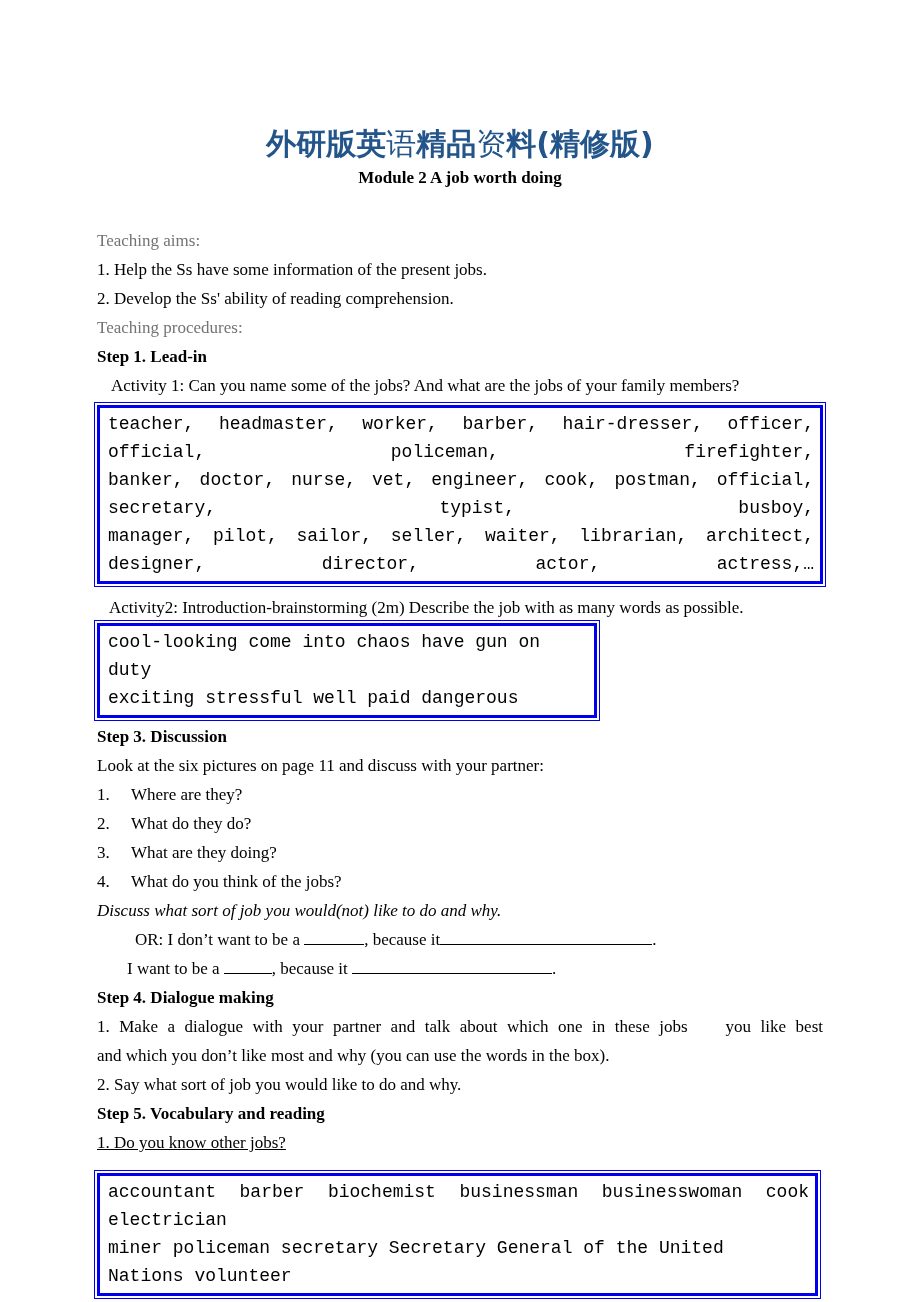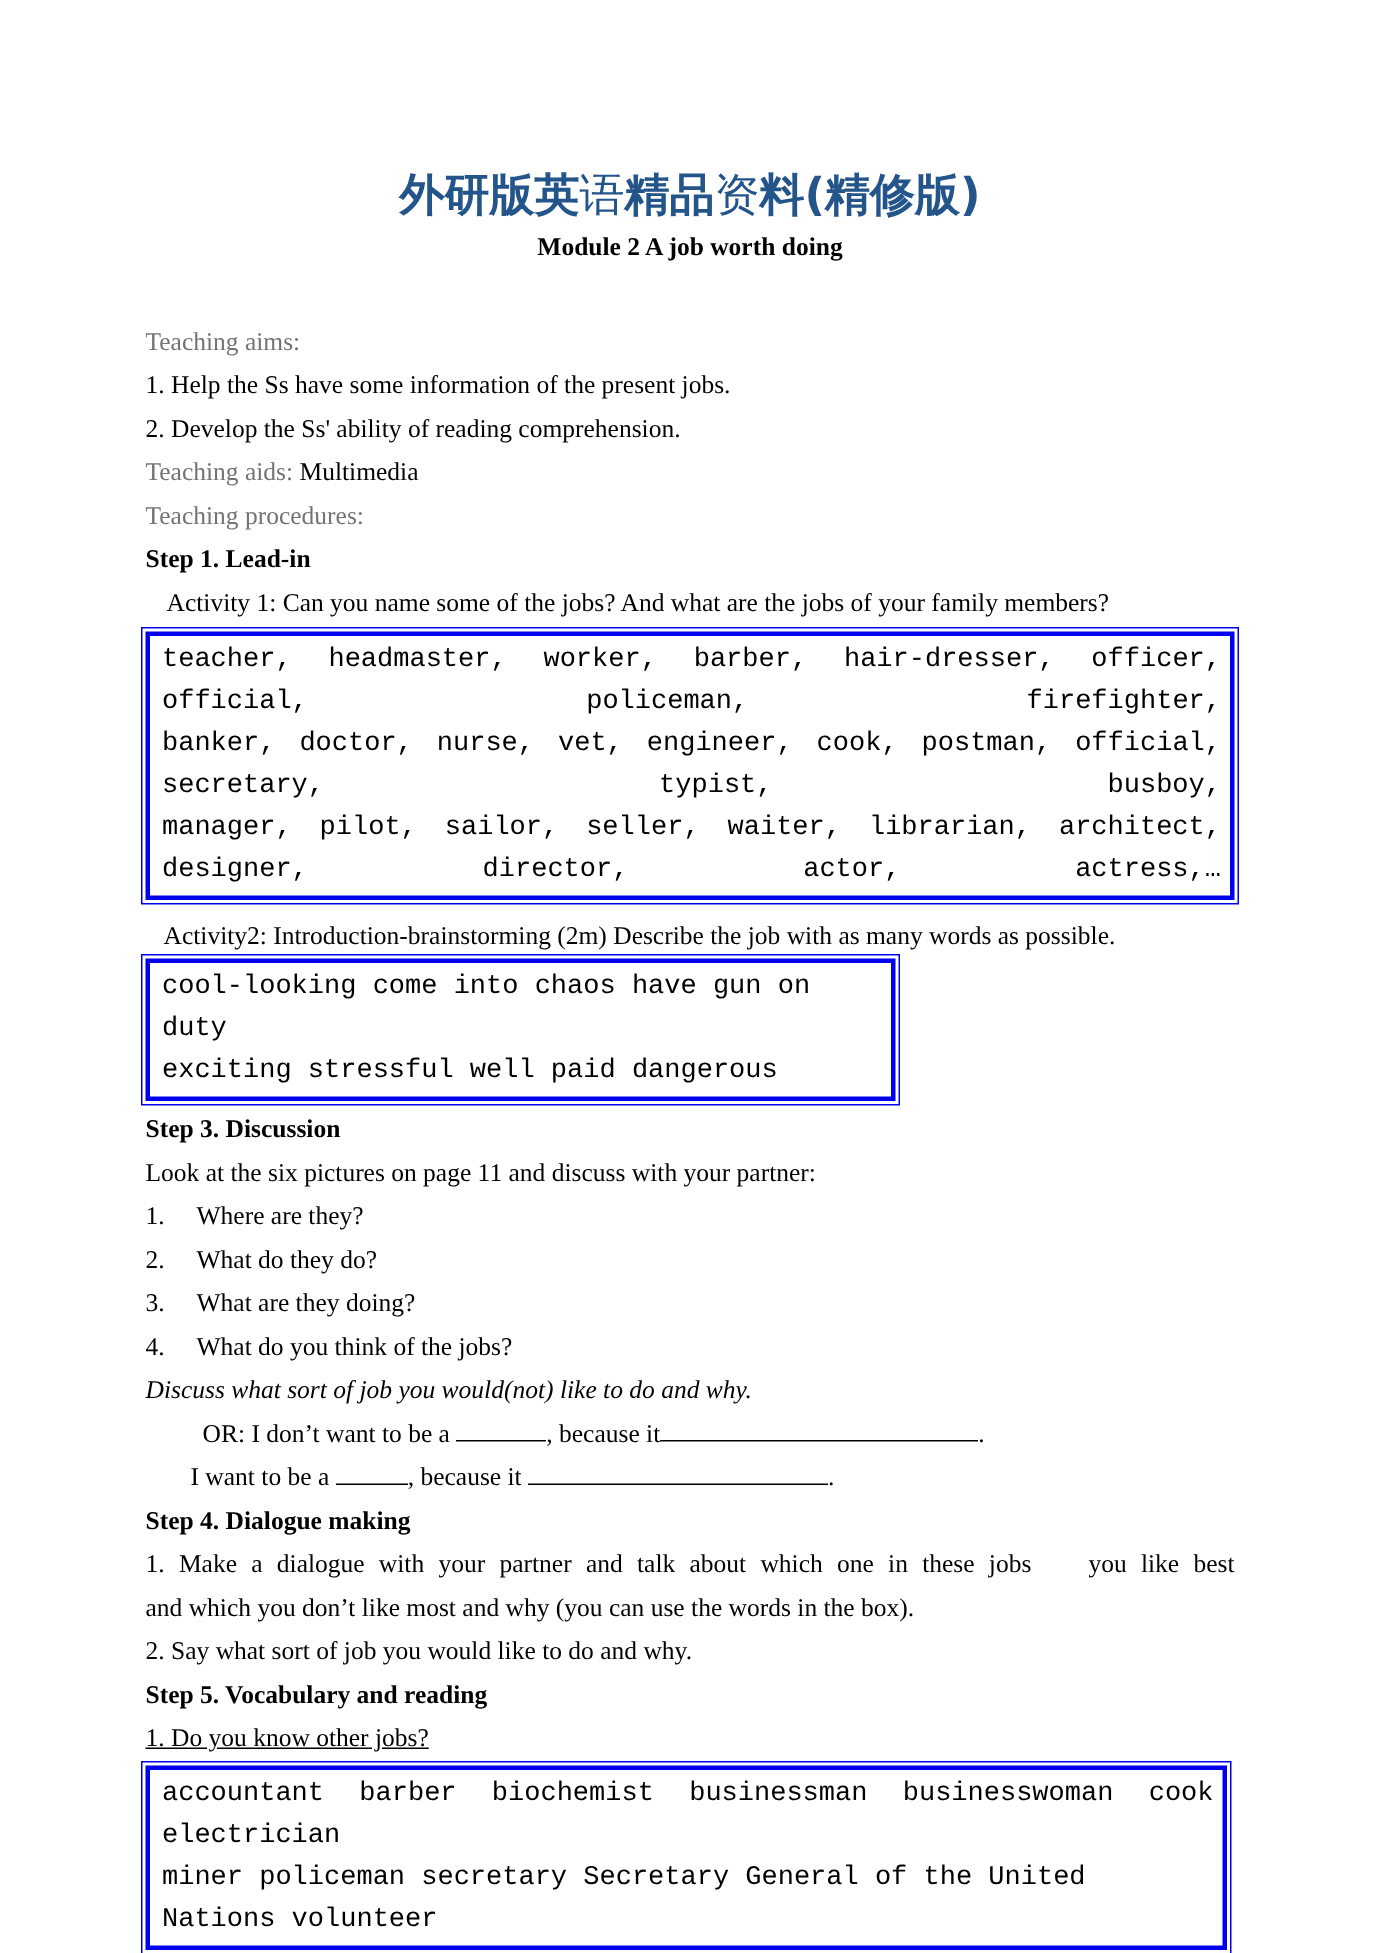--- a/index.html
+++ b/index.html
@@ -12,21 +12,21 @@
     height: 1302px;
     font-family: "Liberation Serif", "DejaVu Serif", serif;
     color: #000000;
     overflow: hidden;
   }
   .page {
     position: relative;
     width: 920px;
     height: 1302px;
     box-sizing: border-box;
-    padding: 4px 97px;
+    padding: 17px 97px;
   }
 
   
   .doc-title {
     text-align: center;
     font-size: 30px;
     font-weight: bold;
     color: #23558a;
     letter-spacing: 0px;
     line-height: 1.1;
@@ -85,21 +85,21 @@
     margin: 0;
     font-size: 18px;
     line-height: 28px;
     font-family: Liberation Mono, monospace;
   }
   .justify { text-align: justify; text-align-last: justify; }
 
   #box-jobs { margin-top: 5px; width: 726px; }
   #activity2-line { position: relative; z-index: 2; margin-top: 9px; padding-left: 12px; }
   #box-adjectives { margin-top: 1px; width: 500px; }
-  #box-other-jobs { margin-top: 4px; width: 721px; }
+  #box-other-jobs { margin-top: 16px; width: 721px; }
 
   .blank-s { display: inline-block; border-bottom: 1px solid #000; width: 48px; }
   .blank-m { display: inline-block; border-bottom: 1px solid #000; width: 60px; }
   .blank-l { display: inline-block; border-bottom: 1px solid #000; width: 200px; }
   .blank-xl { display: inline-block; border-bottom: 1px solid #000; width: 212px; }
   .spacer-lg { padding-top: 4px; }
 </style>
 </head>
 <body>
 
@@ -111,21 +111,20 @@
 
   <div class="module-title">Module 2 A job worth doing</div>
 
 
   <div class="body-block">
 
     <p class="line red">Teaching aims:</p>
     <p class="line">1. Help the Ss have some information of the present jobs.</p>
     <p class="line">2. Develop the Ss' ability of reading comprehension.</p>
 
-    <p class="line"><span class="red">Teaching aids:</span> <span>Multimedia</span></p>
 
     <p class="line red">Teaching procedures:</p>
 
     <p class="line bold">Step 1. Lead-in</p>
 
     <p class="line indent1">Activity 1: Can you name some of the jobs? And what are the jobs of your family members?</p>
 
     <div class="bluebox" id="box-jobs">
       <p class="justify">teacher, headmaster, worker, barber, hair-dresser, officer, official, policeman, firefighter,</p>
       <p class="justify">banker, doctor, nurse, vet, engineer, cook, postman, official, secretary, typist, busboy,</p>

